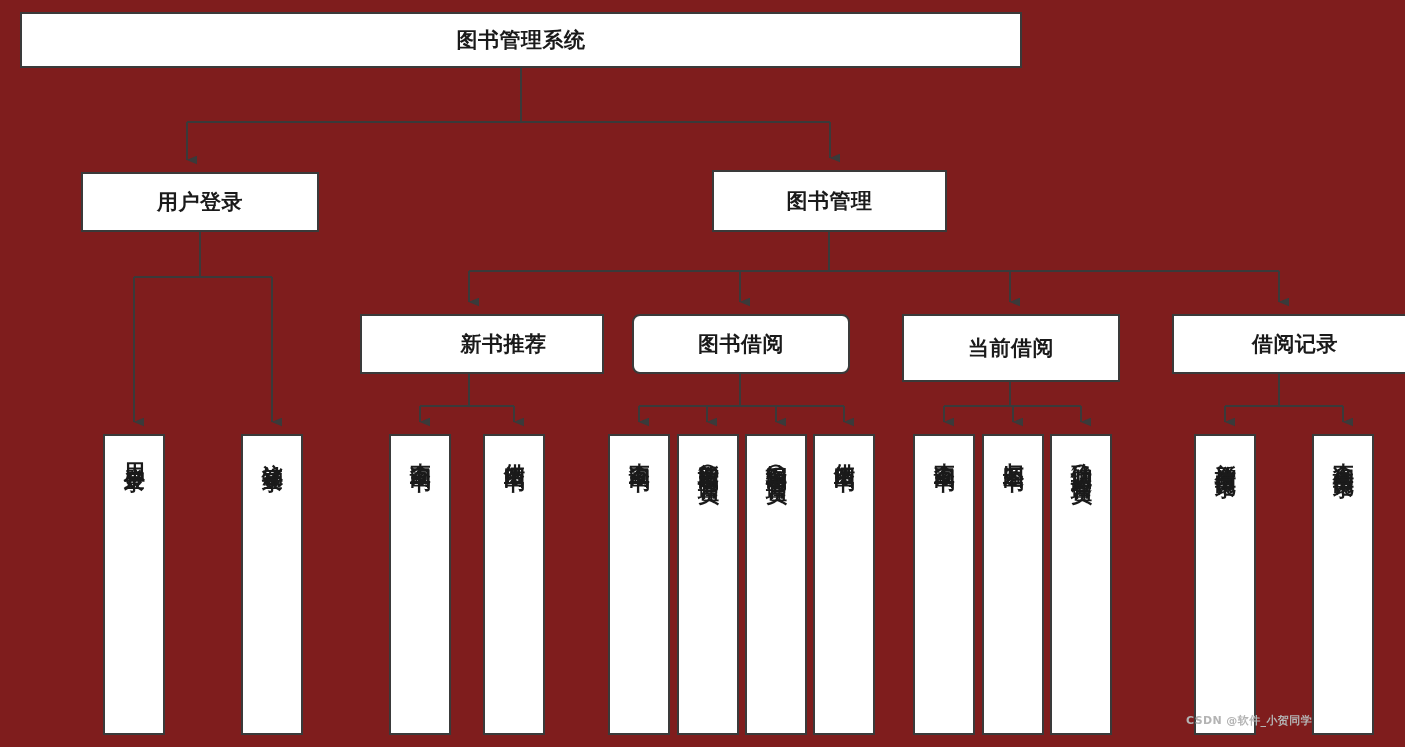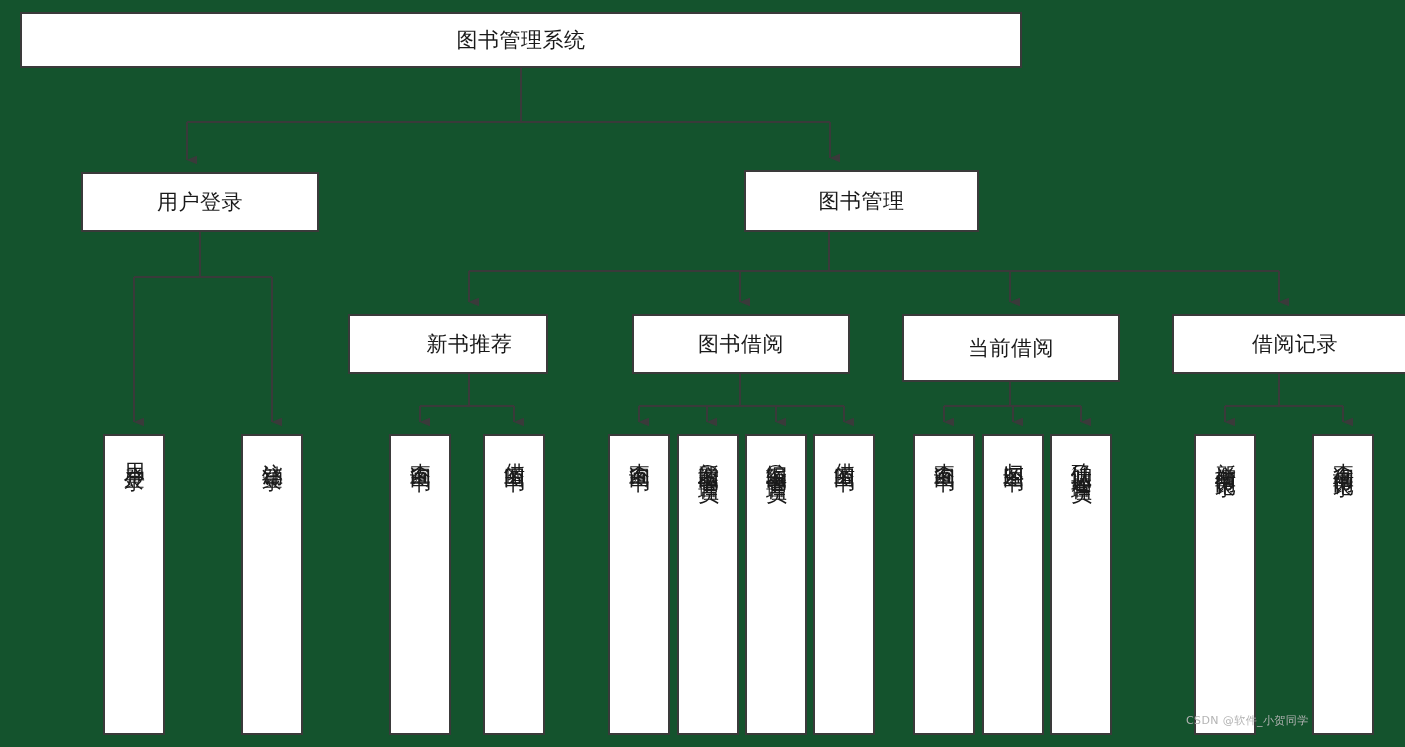--- a/index.html
+++ b/index.html
@@ -8,22 +8,23 @@
     padding: 0;
     background: #ffffff;
   }
   body {
     font-family: "DejaVu Sans", "Liberation Sans", sans-serif;
   }
   #diagram-root {
     position: relative;
     width: 1405px;
     height: 747px;
-    background: #14532d;
+    background: #7f1d1d;
     overflow: hidden;
+    font-weight: bold;
   }
   #edges-layer {
     position: absolute;
     left: 0;
     top: 0;
     width: 1405px;
     height: 747px;
     pointer-events: none;
   }
   .node {
@@ -124,28 +125,28 @@
     </g>
   </svg>
 
   <div class="node horizontal" style="left: 20px; top: 12px; width: 1002px; height: 56px;">
     <span class="node-label">图书管理系统</span>
   </div>
 
   <div class="node horizontal" style="left: 81px; top: 172px; width: 238px; height: 60px;">
     <span class="node-label">用户登录</span>
   </div>
-  <div class="node horizontal" style="left: 712px; top: 170px; width: 235px; height: 62px; margin-left: 32px;">
+  <div class="node horizontal" style="left: 712px; top: 170px; width: 235px; height: 62px;">
     <span class="node-label">图书管理</span>
   </div>
 
-  <div class="node horizontal" style="left: 348px; top: 314px; width: 200px; height: 60px; padding-left: 43px;">
+  <div class="node horizontal" style="left: 360px; top: 314px; width: 244px; height: 60px; padding-left: 43px;">
     <span class="node-label">新书推荐</span>
   </div>
-  <div class="node horizontal" style="left: 632px; top: 314px; width: 218px; height: 60px;">
+  <div class="node horizontal" style="left: 632px; top: 314px; width: 218px; height: 60px; border-radius: 8px;">
     <span class="node-label">图书借阅</span>
   </div>
   <div class="node horizontal" style="left: 902px; top: 314px; width: 218px; height: 68px;">
     <span class="node-label">当前借阅</span>
   </div>
   <div class="node horizontal" style="left: 1172px; top: 314px; width: 246px; height: 60px;">
     <span class="node-label">借阅记录</span>
   </div>
 
   <div class="node vertical" style="left: 103px; top: 434px; width: 62px; height: 301px;">

